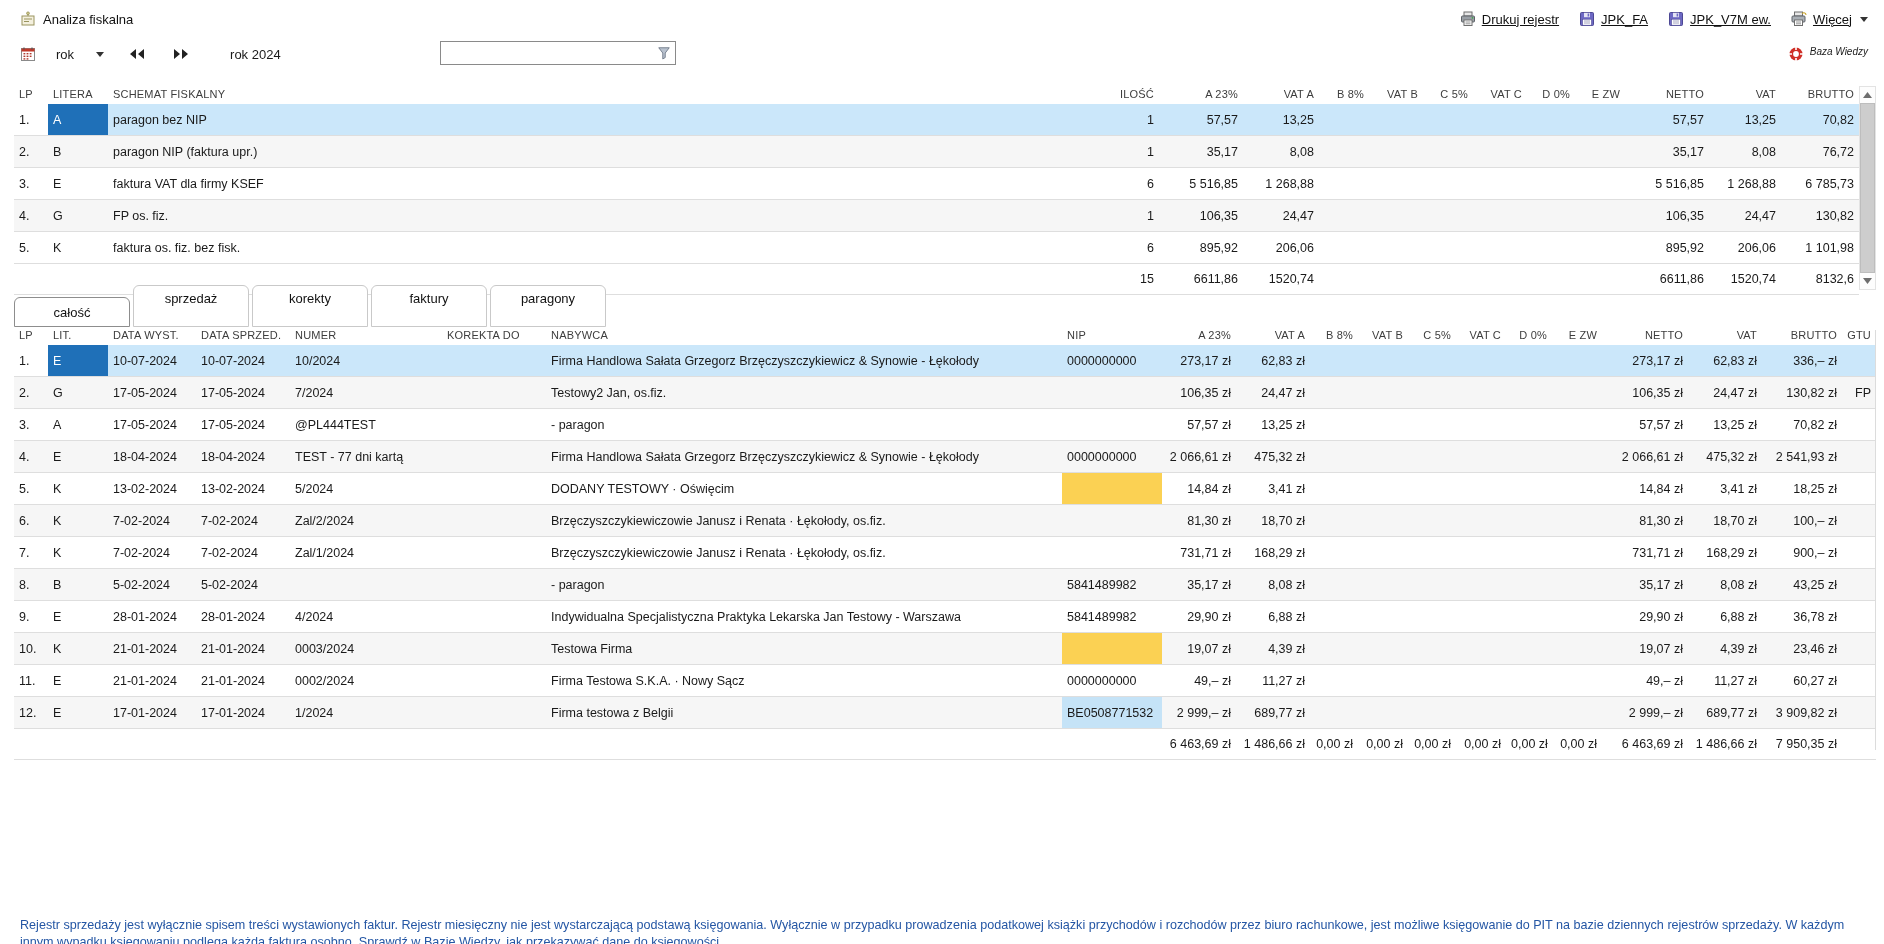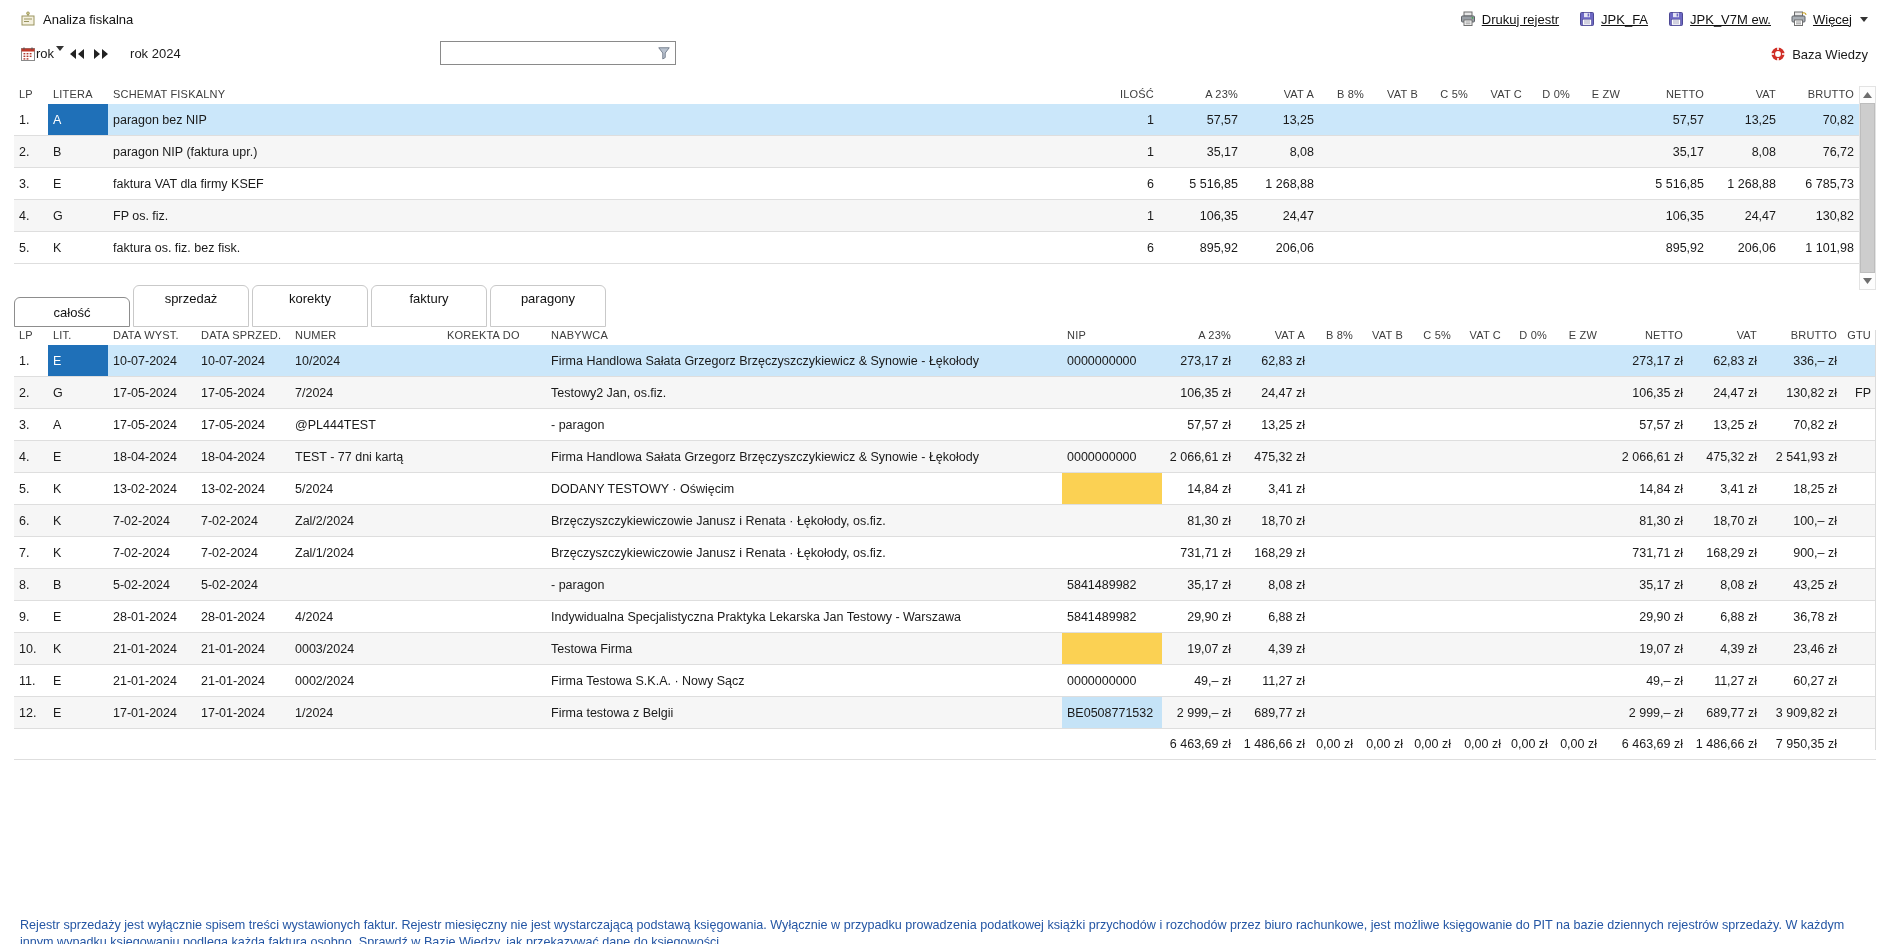--- a/index.html
+++ b/index.html
@@ -13,28 +13,28 @@
   #titlebar{position:absolute;top:7px;left:20px;right:16px;height:24px;
     display:flex;justify-content:space-between;}
   .title-group{display:flex;align-items:center;gap:7px;}
   #page-title{font-size:13px;color:#111;}
   .top-actions{display:flex;align-items:center;gap:20px;}
   .top-btn{display:flex;align-items:center;gap:6px;cursor:pointer;font-size:13px;color:#111;text-decoration:underline;}
   .caret{width:0;height:0;border-left:4px solid transparent;border-right:4px solid transparent;
     border-top:5px solid #333;display:inline-block;margin-left:2px;}
   
   #toolbar{position:absolute;top:40px;left:20px;right:16px;height:28px;display:flex;align-items:center;}
-  .period-group{display:flex;gap:0;}
+  .period-group{display:flex;align-items:center;gap:20px;}
   .nav-btn{display:flex;align-items:center;padding:2px 4px;cursor:pointer;}
   #period-value{margin-left:16px;font-size:13px;}
   .search-box{position:absolute;left:420px;top:1px;width:236px;height:24px;}
   .search-box input{width:100%;height:100%;box-sizing:border-box;border:1px solid #8a8a8a;
     padding:2px 24px 2px 6px;font-family:inherit;font-size:13px;outline:none;}
   .search-box .icon{position:absolute;right:5px;top:5px;}
-  .kb-link{margin-left:auto;display:flex;align-items:flex-end;gap:6px;cursor:pointer;font-size:13px;}
+  .kb-link{margin-left:auto;display:flex;align-items:flex-start;gap:6px;cursor:pointer;font-size:10px;font-style:italic;}
   
   table.grid{border-collapse:collapse;table-layout:fixed;width:100%;}
   table.grid th{font-size:11px;font-weight:normal;color:#3d3d3d;text-align:left;
     padding:2px 5px 4px 5px;white-space:nowrap;overflow:hidden;vertical-align:bottom;letter-spacing:.2px;}
   table.grid td{font-size:12.5px;padding:0 5px;height:31px;white-space:nowrap;overflow:hidden;
     border-bottom:1px solid #dedede;}
   table.grid .al-r{text-align:right;}
   table.grid tbody tr:nth-child(even) td{background:#f6f6f6;}
   table.grid tbody tr.selected td{background:#cbe7fa;}
   table.grid tbody tr.selected td.cell-lp{background:#ffffff;}
@@ -304,20 +304,37 @@
             <td class="cell-b8 al-r"></td>
             <td class="cell-vat_b al-r"></td>
             <td class="cell-c5 al-r"></td>
             <td class="cell-vat_c al-r"></td>
             <td class="cell-d0 al-r"></td>
             <td class="cell-e_zw al-r"></td>
             <td class="cell-netto al-r">895,92</td>
             <td class="cell-vat al-r">206,06</td>
             <td class="cell-brutto al-r">1 101,98</td>
           </tr>
+          <tr class="totals">
+            <td class="cell-lp"></td>
+            <td class="cell-litera"></td>
+            <td class="cell-schemat"></td>
+            <td class="cell-ilosc al-r">15</td>
+            <td class="cell-a23 al-r">6611,86</td>
+            <td class="cell-vat_a al-r">1520,74</td>
+            <td class="cell-b8 al-r"></td>
+            <td class="cell-vat_b al-r"></td>
+            <td class="cell-c5 al-r"></td>
+            <td class="cell-vat_c al-r"></td>
+            <td class="cell-d0 al-r"></td>
+            <td class="cell-e_zw al-r"></td>
+            <td class="cell-netto al-r">6611,86</td>
+            <td class="cell-vat al-r">1520,74</td>
+            <td class="cell-brutto al-r">8132,6</td>
+          </tr>
         </tbody>
       </table>
   </div>
   <div class="vscroll">
     <div class="sbtn">
       <svg width="9" height="6" viewBox="0 0 9 6">
           <path d="M4.5 0 L9 6 L0 6 Z" fill="#6e6e6e"></path>
         </svg>
     </div>
     <div class="thumb"></div>

